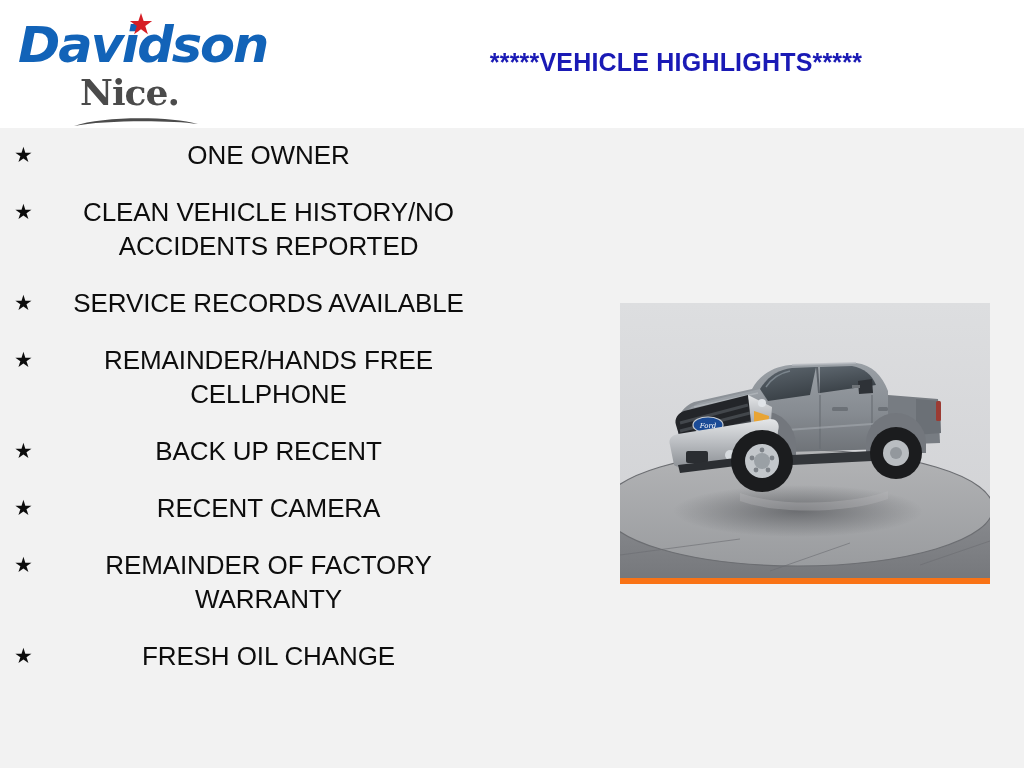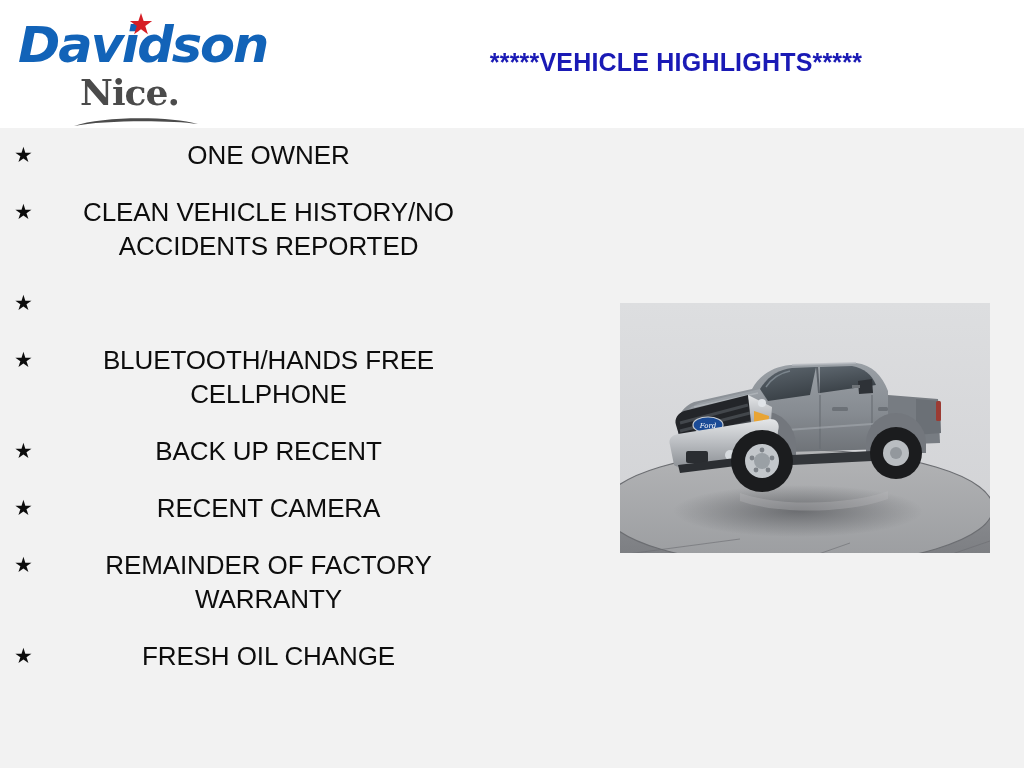--- a/index.html
+++ b/index.html
@@ -118,22 +118,22 @@
     color: #0d0d0d;
     letter-spacing: -0.1px;
     max-width: 445px;
     text-align: center;
   }
 
   
   #vehicle-photo {
     position: absolute;
     left: 620px; top: 175px;
-    width: 370px; height: 250px;
-    background: #8b5cf6;
+    width: 370px; height: 281px;
+    background: #f97316;
     overflow: hidden;
   }
   #vehicle-photo svg { display: block; }
 </style>
 </head>
 <body>
 
 <div id="header">
 
   <div id="logo">
@@ -156,24 +156,25 @@
     <li class="hl-item">
       <span class="hl-star">★</span>
       <span class="hl-label">ONE OWNER</span>
     </li>
     <li class="hl-item">
       <span class="hl-star">★</span>
       <span class="hl-label">CLEAN VEHICLE HISTORY/NO ACCIDENTS REPORTED</span>
     </li>
     <li class="hl-item">
       <span class="hl-star">★</span>
-    </li>
-    <li class="hl-item">
-      <span class="hl-star">★</span>
-      <span class="hl-label">BLUETOOTH/HANDS FREE CELLPHONE</span>
+      <span class="hl-label">SERVICE RECORDS AVAILABLE</span>
+    </li>
+    <li class="hl-item">
+      <span class="hl-star">★</span>
+      <span class="hl-label">REMAINDER/HANDS FREE CELLPHONE</span>
     </li>
     <li class="hl-item">
       <span class="hl-star">★</span>
       <span class="hl-label">BACK UP RECENT</span>
     </li>
     <li class="hl-item">
       <span class="hl-star">★</span>
       <span class="hl-label">RECENT CAMERA</span>
     </li>
     <li class="hl-item">

